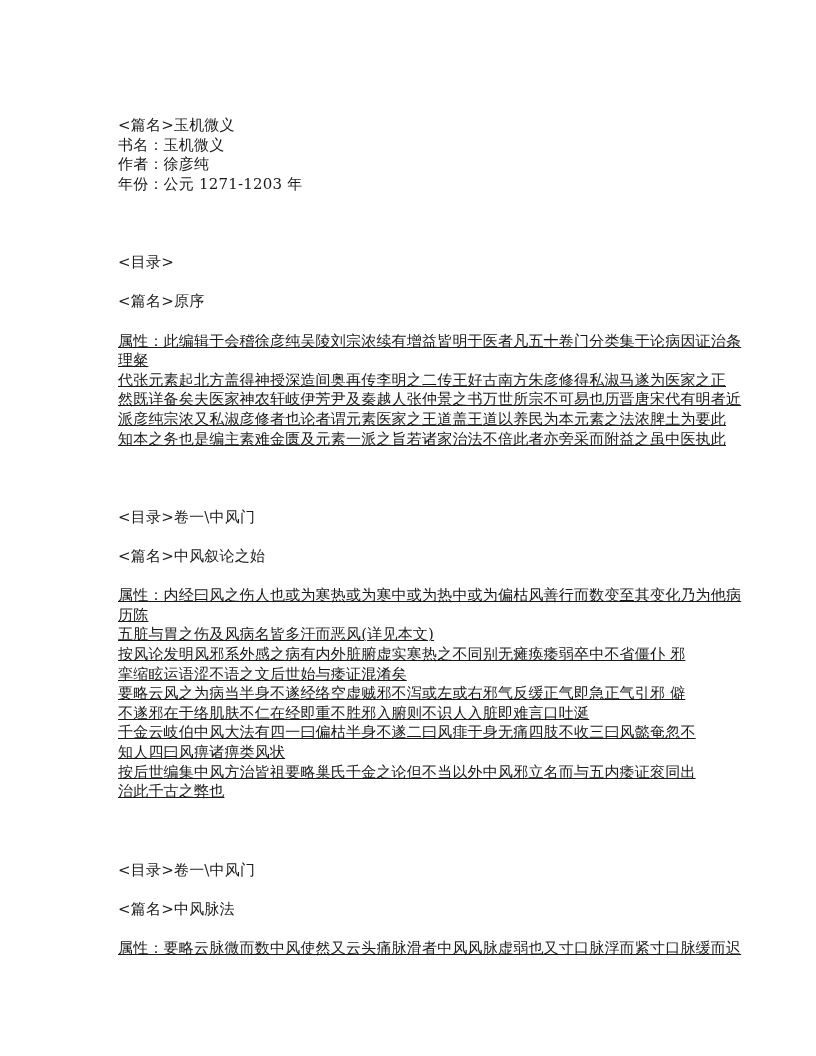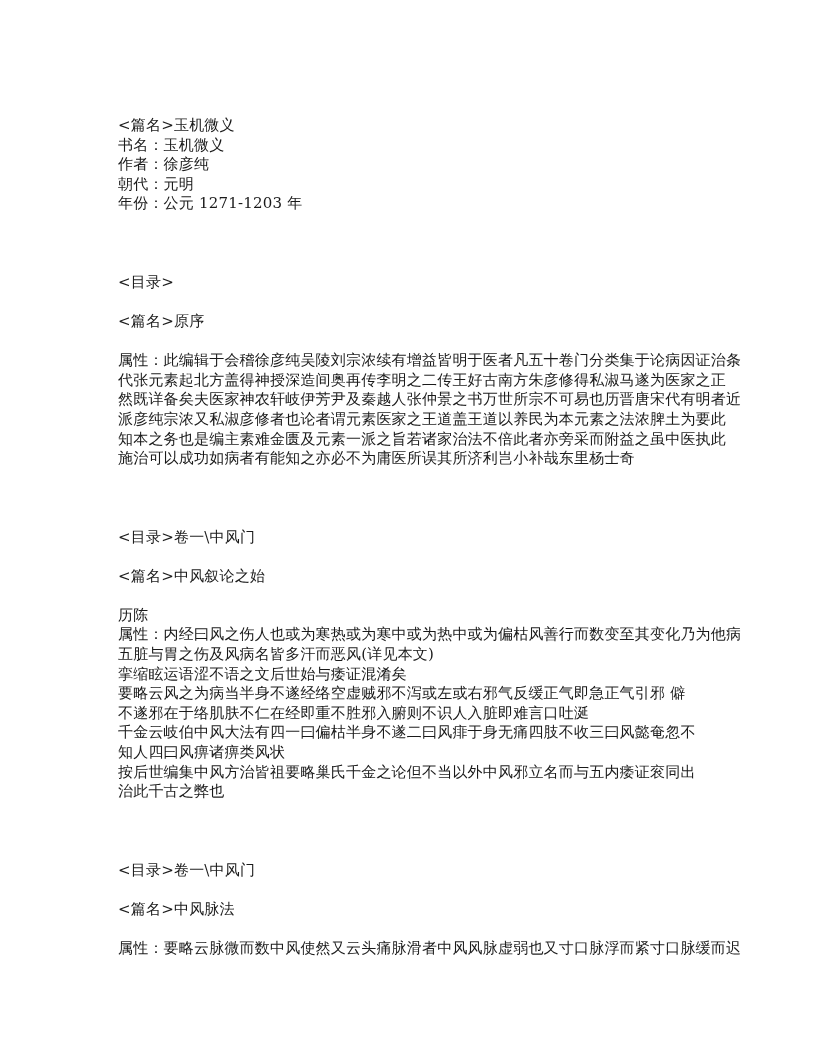--- a/index.html
+++ b/index.html
@@ -8,63 +8,63 @@
     font-family: "DejaVu Serif", "Liberation Serif", serif;
     color: #1a1a1a;
   }
   .page { position: absolute; left: 118px; top: 116px; width: 590px; }
   .line {
     font-size: 15px; line-height: 19.6px; height: 19.6px;
     white-space: nowrap; letter-spacing: 0.2px;
   }
   .gap-s { height: 19.6px; }
   .gap-l { height: 58.8px; }
-  .para .line { white-space: nowrap; }
+  .para .line { white-space: nowrap; text-decoration: underline; }
 </style>
 </head>
 <body>
 
 <div class="page">
 
   <div>
     <div class="line">&lt;篇名&gt;玉机微义</div>
     <div class="line">书名：玉机微义</div>
     <div class="line">作者：徐彦纯</div>
-    <div class="line">朝代：元明</div>
     <div class="line">年份：公元 1271-1203 年</div>
   </div>
 
   <div class="gap-l"></div>
 
   <div>
     <div class="line">&lt;目录&gt;</div>
     <div class="gap-s"></div>
     <div class="line">&lt;篇名&gt;原序</div>
     <div class="gap-s"></div>
     <div class="para">
       <div class="line">属性：此编辑于会稽徐彦纯吴陵刘宗浓续有增益皆明于医者凡五十卷门分类集于论病因证治条</div>
+      <div class="line">理粲</div>
       <div class="line">代张元素起北方盖得神授深造间奥再传李明之二传王好古南方朱彦修得私淑马遂为医家之正</div>
       <div class="line">然既详备矣夫医家神农轩岐伊芳尹及秦越人张仲景之书万世所宗不可易也历晋唐宋代有明者近</div>
       <div class="line">派彦纯宗浓又私淑彦修者也论者谓元素医家之王道盖王道以养民为本元素之法浓脾土为要此</div>
       <div class="line">知本之务也是编主素难金匮及元素一派之旨若诸家治法不倍此者亦旁采而附益之虽中医执此</div>
-      <div class="line">施治可以成功如病者有能知之亦必不为庸医所误其所济利岂小补哉东里杨士奇</div>
     </div>
   </div>
 
   <div class="gap-l"></div>
 
   <div>
     <div class="line">&lt;目录&gt;卷一\中风门</div>
     <div class="gap-s"></div>
     <div class="line">&lt;篇名&gt;中风叙论之始</div>
     <div class="gap-s"></div>
     <div class="para">
+      <div class="line">属性：内经曰风之伤人也或为寒热或为寒中或为热中或为偏枯风善行而数变至其变化乃为他病</div>
       <div class="line">历陈</div>
-      <div class="line">属性：内经曰风之伤人也或为寒热或为寒中或为热中或为偏枯风善行而数变至其变化乃为他病</div>
       <div class="line">五脏与胃之伤及风病名皆多汗而恶风(详见本文)</div>
+      <div class="line">按风论发明风邪系外感之病有内外脏腑虚实寒热之不同别无瘫痪痿弱卒中不省僵仆 邪</div>
       <div class="line">挛缩眩运语涩不语之文后世始与痿证混淆矣</div>
       <div class="line">要略云风之为病当半身不遂经络空虚贼邪不泻或左或右邪气反缓正气即急正气引邪 僻</div>
       <div class="line">不遂邪在于络肌肤不仁在经即重不胜邪入腑则不识人入脏即难言口吐涎</div>
       <div class="line">千金云岐伯中风大法有四一曰偏枯半身不遂二曰风痱于身无痛四肢不收三曰风懿奄忽不</div>
       <div class="line">知人四曰风痹诸痹类风状</div>
       <div class="line">按后世编集中风方治皆祖要略巢氏千金之论但不当以外中风邪立名而与五内痿证衮同出</div>
       <div class="line">治此千古之弊也</div>
     </div>
   </div>
 

